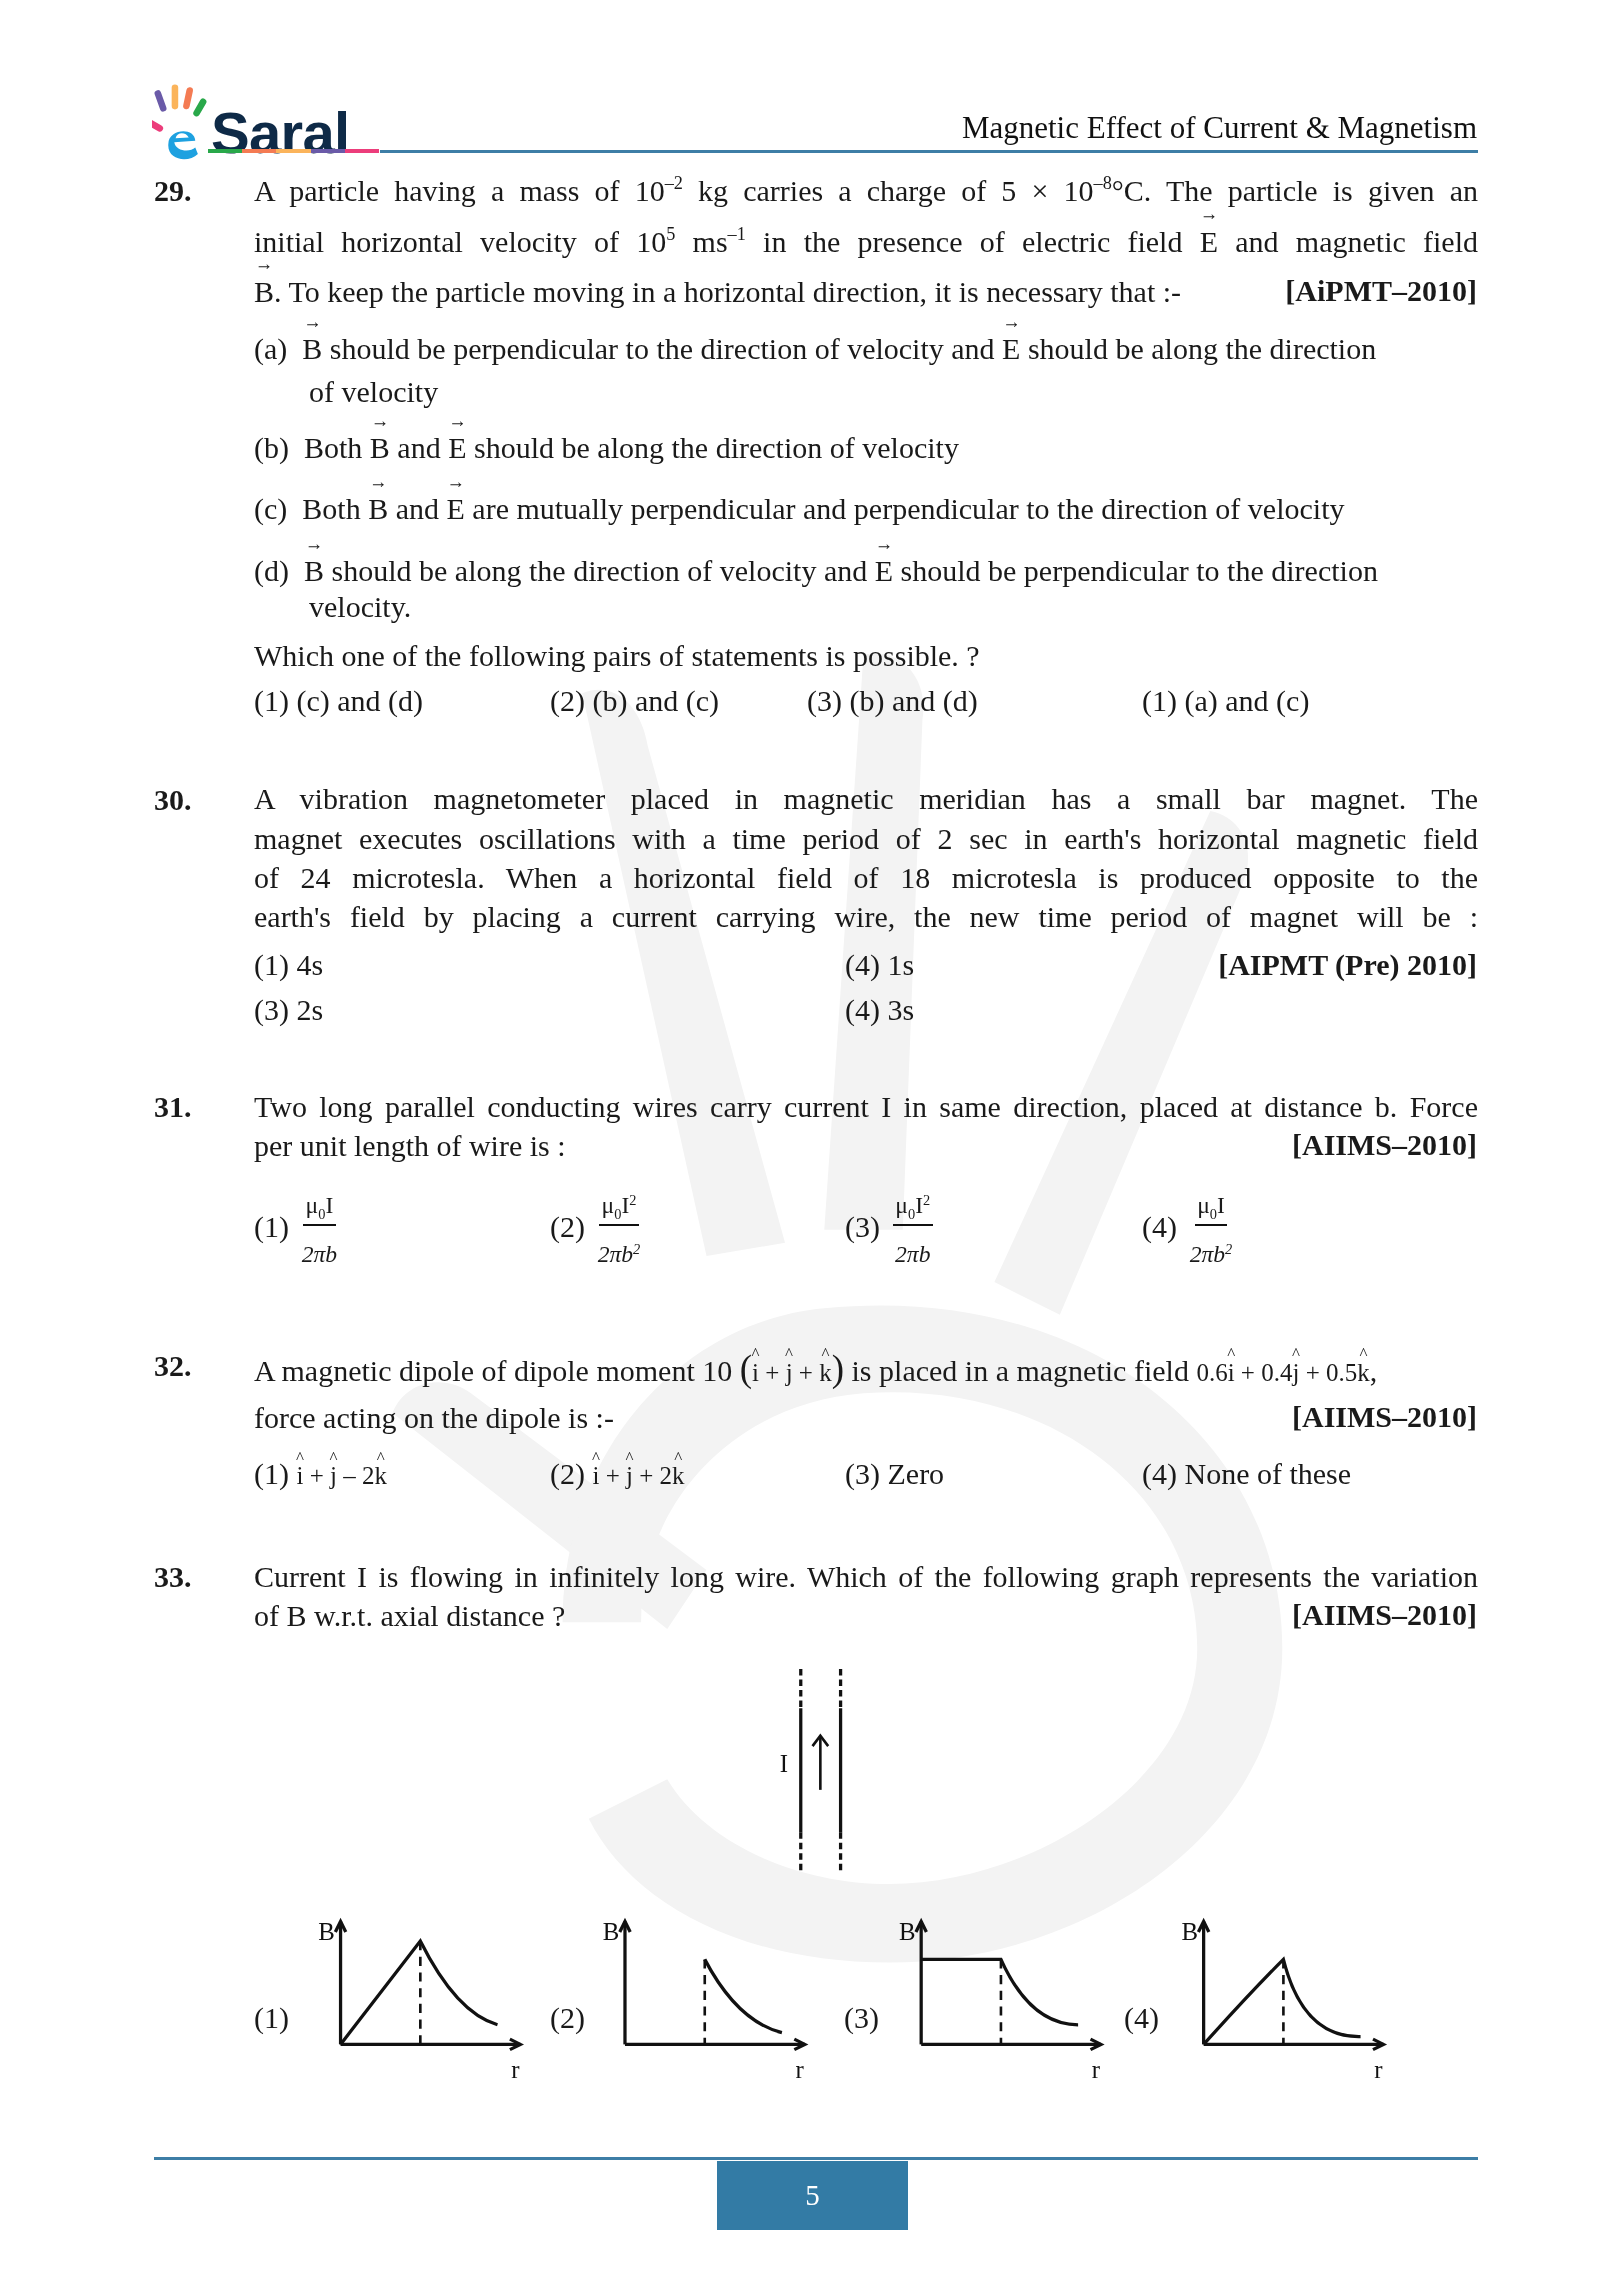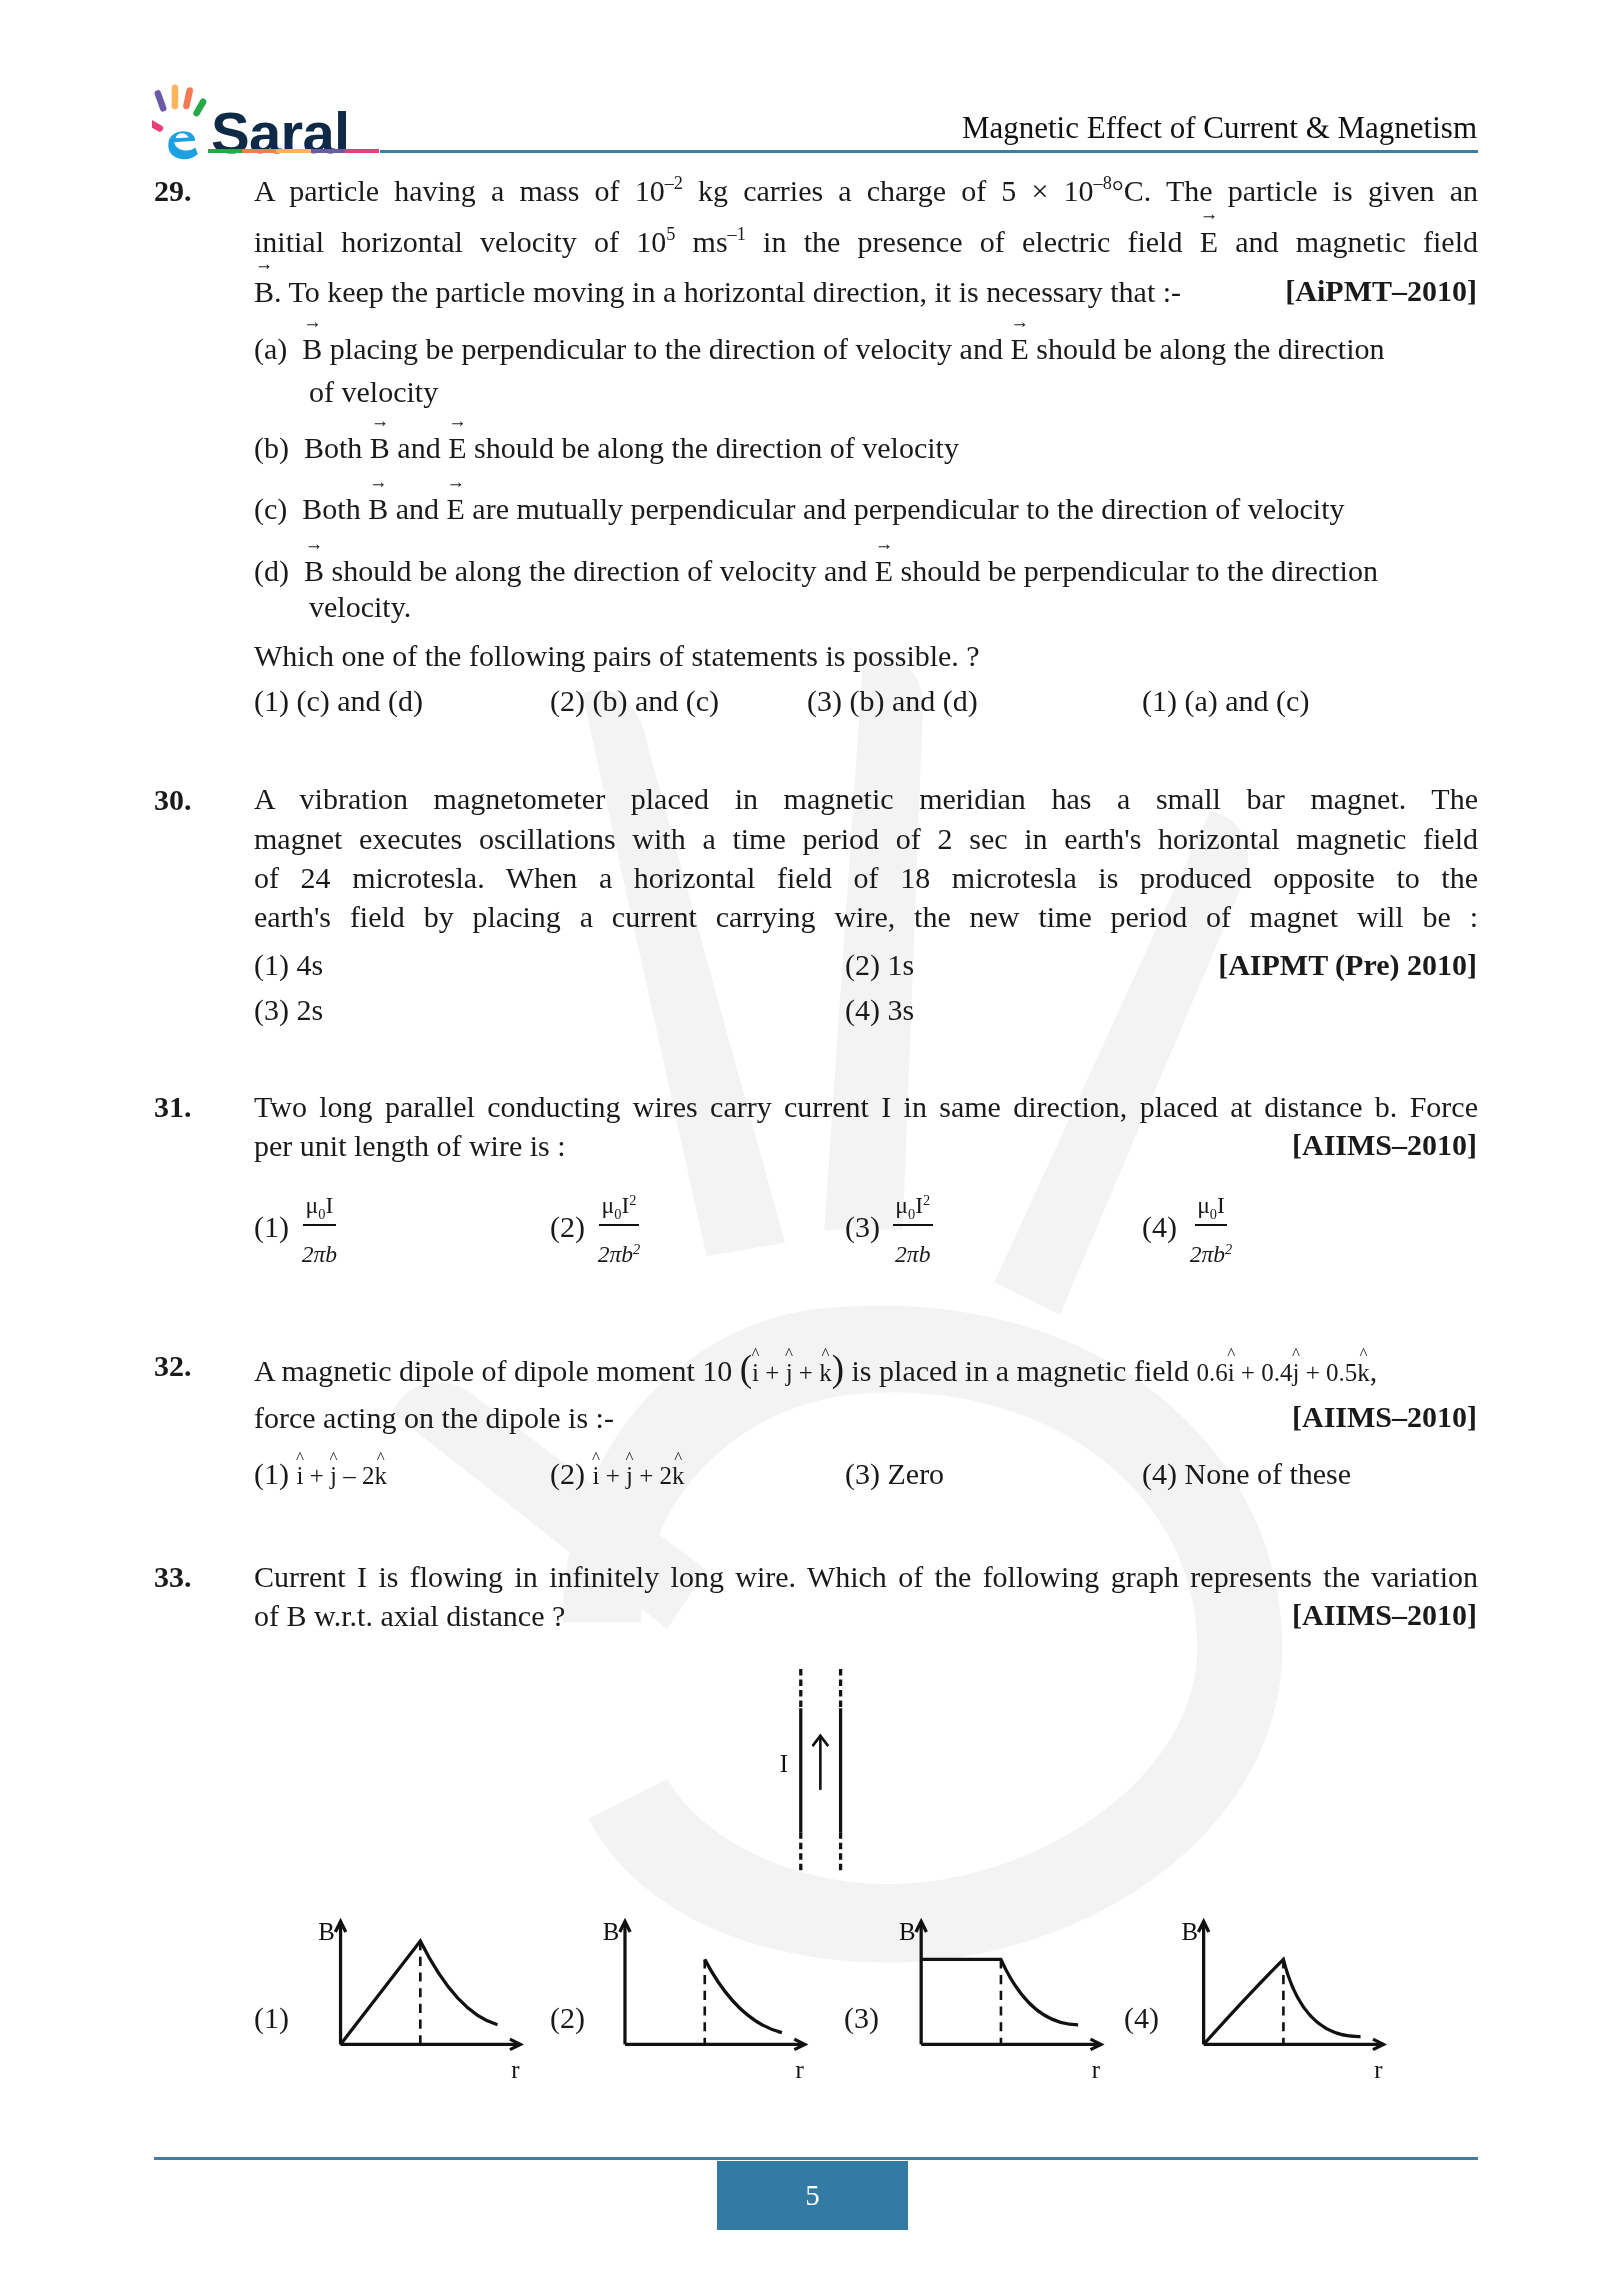--- a/index.html
+++ b/index.html
@@ -75,21 +75,21 @@
 </div>
 <div class="line justify" style="top:224px">
   <span>initial horizontal velocity of 10</span><sup>5</sup><span> ms</span><sup>–1</sup><span> in the presence of electric field</span> <span class="vec">E</span><span> and magnetic field</span>
 </div>
 <div class="line" style="top:274px; width:1021px">
   <span class="vec">B</span><span>. To keep the particle moving in a horizontal direction, it is necessary that :-</span>
 </div>
 <div class="tag" style="top:274px">[AiPMT–2010]</div>
 
 <div class="opt" style="left:254px; top:332px; width:1224px">
-  <span>(a)</span>&nbsp; <span class="vec">B</span><span> placing be perpendicular to the direction of velocity and </span><span class="vec">E</span><span> should  be along the direction</span>
+  <span>(a)</span>&nbsp; <span class="vec">B</span><span> should be perpendicular to the direction of velocity and </span><span class="vec">E</span><span> should  be along the direction</span>
 </div>
 <div class="opt" style="left:309px; top:375px">of velocity</div>
 <div class="opt" style="left:254px; top:431px">
   <span>(b)</span>&nbsp; <span>Both </span><span class="vec">B</span><span>  and </span><span class="vec">E</span><span>  should be along the direction of velocity</span>
 </div>
 <div class="opt" style="left:254px; top:492px">
   <span>(c)</span>&nbsp; <span>Both </span><span class="vec">B</span><span>  and </span><span class="vec">E</span><span>  are mutually perpendicular and perpendicular to the direction of velocity</span>
 </div>
 <div class="opt" style="left:254px; top:554px">
   <span>(d)</span>&nbsp; <span class="vec">B</span><span> should be along the direction of velocity and </span><span class="vec">E</span><span> should be perpendicular to the direction</span>
@@ -100,21 +100,21 @@
 <div class="opt" style="left:550px; top:684px">(2) (b) and (c)</div>
 <div class="opt" style="left:807px; top:684px">(3) (b) and (d)</div>
 <div class="opt" style="left:1142px; top:684px">(1) (a) and (c)</div>
 
 <div class="qnum" style="top:783px">30.</div>
 <div class="line justify" style="top:781px">A vibration magnetometer placed in magnetic meridian has a small bar magnet. The</div>
 <div class="line justify" style="top:821px">magnet executes oscillations with a time period of 2 sec in earth's horizontal magnetic field</div>
 <div class="line justify" style="top:860px">of 24  microtesla. When a horizontal field of 18 microtesla is produced opposite to the</div>
 <div class="line justify" style="top:899px">earth's field by placing a current carrying wire, the new time period of magnet will be :</div>
 <div class="opt" style="left:254px; top:948px">(1) 4s</div>
-<div class="opt" style="left:845px; top:948px">(2) 1s</div>
+<div class="opt" style="left:845px; top:948px">(4) 1s</div>
 <div class="tag" style="top:948px">[AIPMT (Pre) 2010]</div>
 <div class="opt" style="left:254px; top:993px">(3) 2s</div>
 <div class="opt" style="left:845px; top:993px">(4) 3s</div>
 
 <div class="qnum" style="top:1090px">31.</div>
 <div class="line justify" style="top:1089px">Two long parallel conducting wires carry current I in same direction, placed at distance b. Force</div>
 <div class="line" style="top:1128px">per unit length of wire is :</div>
 <div class="tag" style="top:1128px">[AIIMS–2010]</div>
 
 <div class="opt" style="left:254px; top:1192px">

